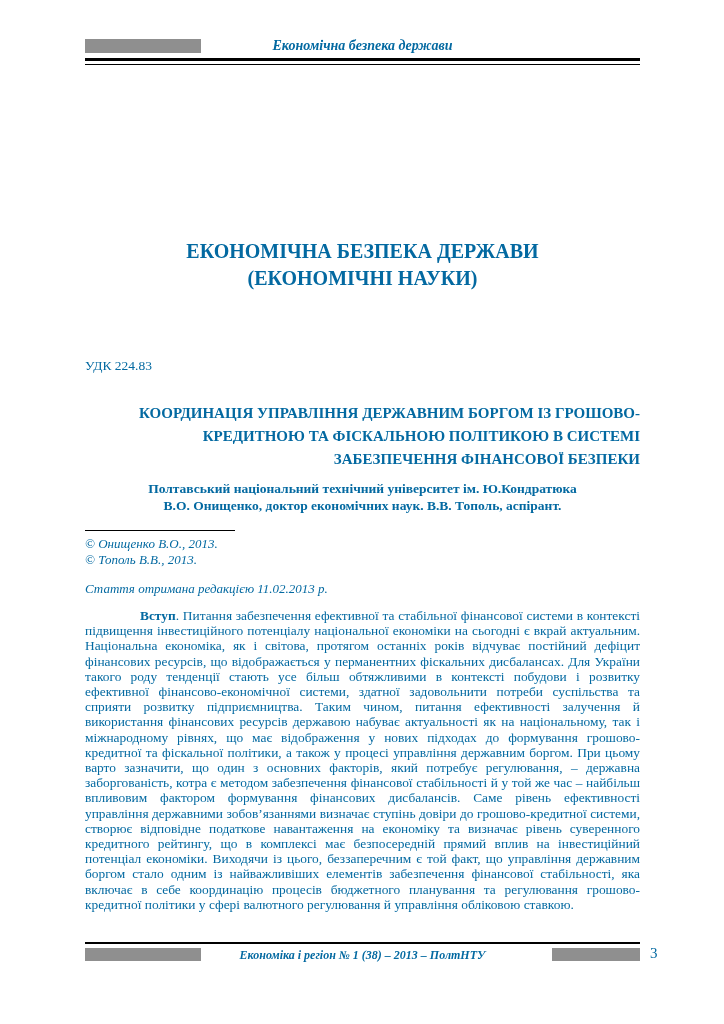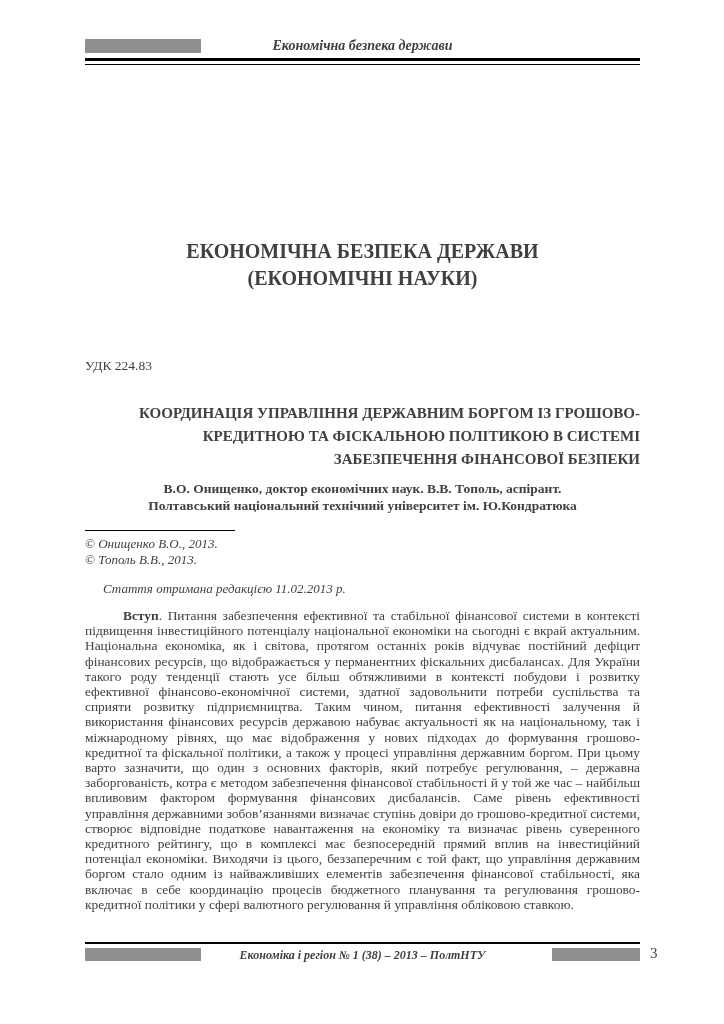--- a/index.html
+++ b/index.html
@@ -9,21 +9,21 @@
     font-family: "Liberation Serif", serif;
   }
   .page {
     position: relative;
     width: 724px;
     height: 1024px;
     margin: 0 auto;
     background: #ffffff;
     outline: 1px solid #dcdcdc;
     overflow: hidden;
-    color: #404040;
+    color: #0369a1;
   }
   
   .header {
     position: absolute;
     left: 85px;
     top: 36px;
     width: 555px;
   }
   .header-row {
     position: relative;
@@ -101,38 +101,39 @@
   .copyright {
     position: absolute;
     left: 85px;
     top: 536px;
     font-size: 13px;
     font-style: italic;
     line-height: 16px;
   }
   .received {
     position: absolute;
-    left: 103px;
+    left: 85px;
     top: 581px;
     font-size: 13px;
     font-style: italic;
   }
   
   .body-text {
     position: absolute;
     left: 85px;
     top: 608px;
     width: 555px;
     font-size: 13.4px;
     line-height: 15.2px;
     text-align: justify;
     text-indent: 38px;
   }
   .body-text .lead {
     font-weight: bold;
+    margin-left: 17px;
   }
   
   .footer {
     position: absolute;
     left: 85px;
     top: 942px;
     width: 555px;
     border-top: 2px solid #000;
   }
   .footer-row {
@@ -185,22 +186,22 @@
   <div class="main-title">
     <div>ЕКОНОМІЧНА БЕЗПЕКА ДЕРЖАВИ</div>
     <div>(ЕКОНОМІЧНІ НАУКИ)</div>
   </div>
 
   <div class="udc">УДК 224.83</div>
 
   <div class="article-title">КООРДИНАЦІЯ УПРАВЛІННЯ ДЕРЖАВНИМ БОРГОМ ІЗ ГРОШОВО-КРЕДИТНОЮ ТА ФІСКАЛЬНОЮ ПОЛІТИКОЮ В СИСТЕМІ ЗАБЕЗПЕЧЕННЯ ФІНАНСОВОЇ БЕЗПЕКИ</div>
 
   <div class="authors">
+    <div>Полтавський національний технічний університет ім. Ю.Кондратюка</div>
     <div>В.О. Онищенко, доктор економічних наук. В.В. Тополь, аспірант.</div>
-    <div>Полтавський національний технічний університет ім. Ю.Кондратюка</div>
   </div>
 
   <div class="short-rule"></div>
   <div class="copyright">
     <div>© Онищенко В.О., 2013.</div>
     <div>© Тополь В.В., 2013.</div>
   </div>
 
   <div class="received">Стаття отримана редакцією 11.02.2013 р.</div>
 

